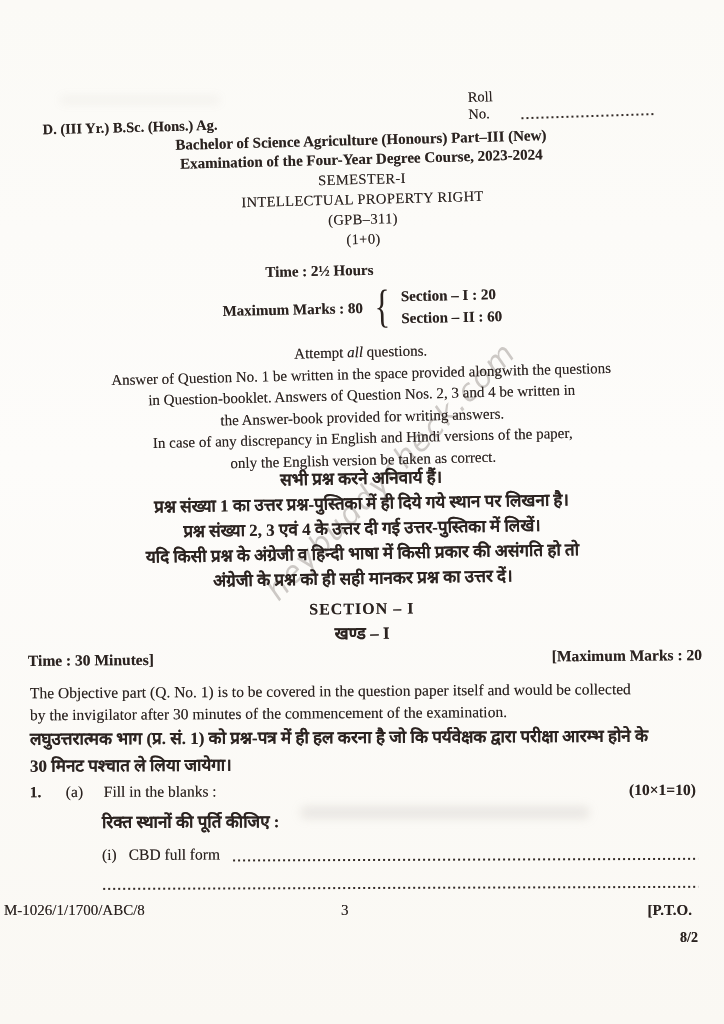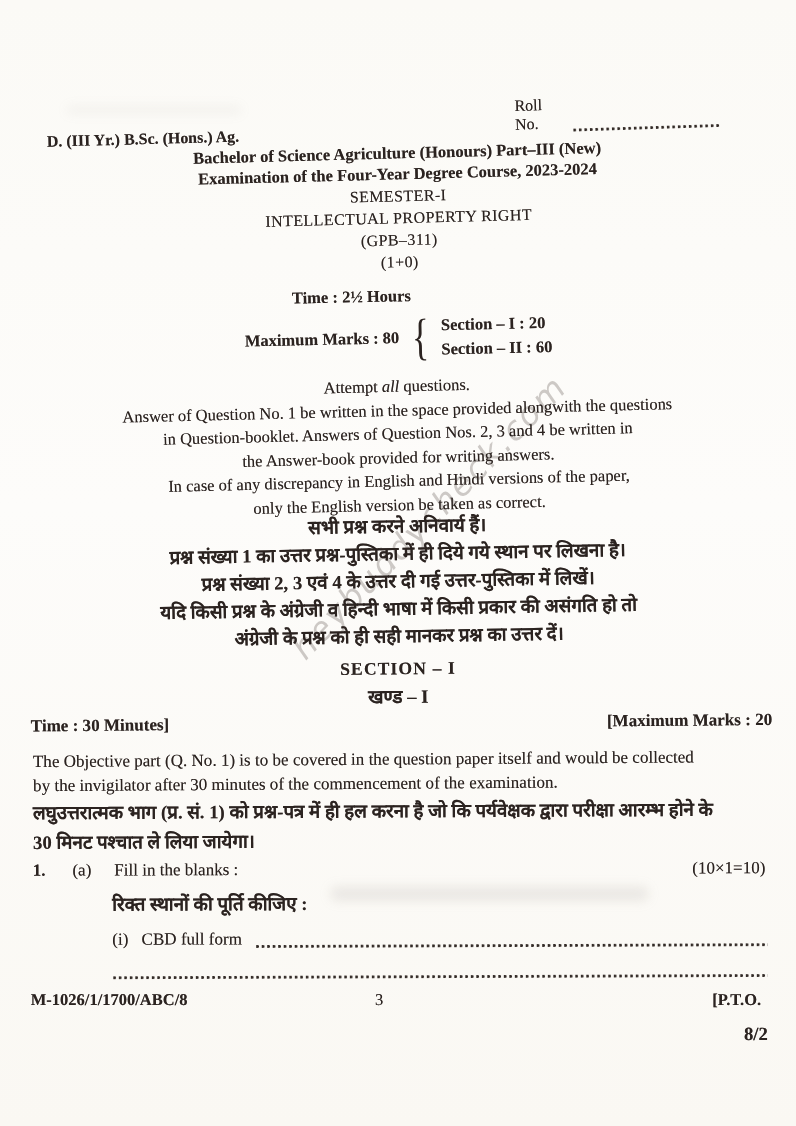--- a/index.html
+++ b/index.html
@@ -54,32 +54,32 @@
     font-size:15.5px; line-height:22px; transform:rotate(-0.4deg); }
   .note-hi { position:absolute; top:724px; left:30px; width:666px;
     font-size:17px; line-height:27px; font-weight:bold; transform:rotate(-0.3deg); }
 
   .q1 { position:absolute; top:782px; left:0; width:724px; font-size:15.5px;
     transform:rotate(-0.2deg); }
   .q1-row { display:flex; align-items:baseline; padding:0 28px 0 30px; }
   .q-num { font-weight:bold; width:36px; }
   .q-part { width:38px; }
   .q-prompt { flex:1; }
-  .q-marks { font-weight:normal; }
+  .q-marks { font-weight:bold; }
   .q1-hi { margin:9px 0 0 102px; font-weight:bold; font-size:17px; }
   .q-item { display:flex; align-items:flex-end; gap:12px; margin:13px 26px 0 102px; }
   .q-item .lbl { flex:0 0 auto; }
   .q-item .txt { flex:0 0 auto; }
   .q-item-hi { font-weight:bold; font-size:17px; margin-top:16px; }
 
   .footer { position:absolute; top:902px; left:0; width:724px; font-size:15px; }
-  .f-code { position:absolute; left:28px; font-weight:bold; }
+  .f-code { position:absolute; left:4px; font-weight:normal; }
   .f-page { position:absolute; left:341px; }
   .f-pto  { position:absolute; right:32px; font-weight:bold; }
-  .f-ref  { position:absolute; right:26px; top:28px; font-weight:bold; font-size:17px; }
+  .f-ref  { position:absolute; right:26px; top:28px; font-weight:bold; font-size:14px; }
 
   .watermark { position:absolute; left:222px; top:462px; width:320px; text-align:center;
     transform:rotate(-46deg); font-size:30px; font-style:italic; letter-spacing:2px;
     color:rgba(125,118,112,0.38); font-family:"DejaVu Sans","Liberation Sans",sans-serif;
     text-shadow:none; pointer-events:none; }
   .smudge { position:absolute; background:rgba(150,143,136,0.16); filter:blur(5px);
     border-radius:8px; }
   .smudge-a { top:806px; left:300px; width:290px; height:13px; }
   .smudge-b { top:96px; left:60px; width:160px; height:8px; opacity:.5; }
 </style>

